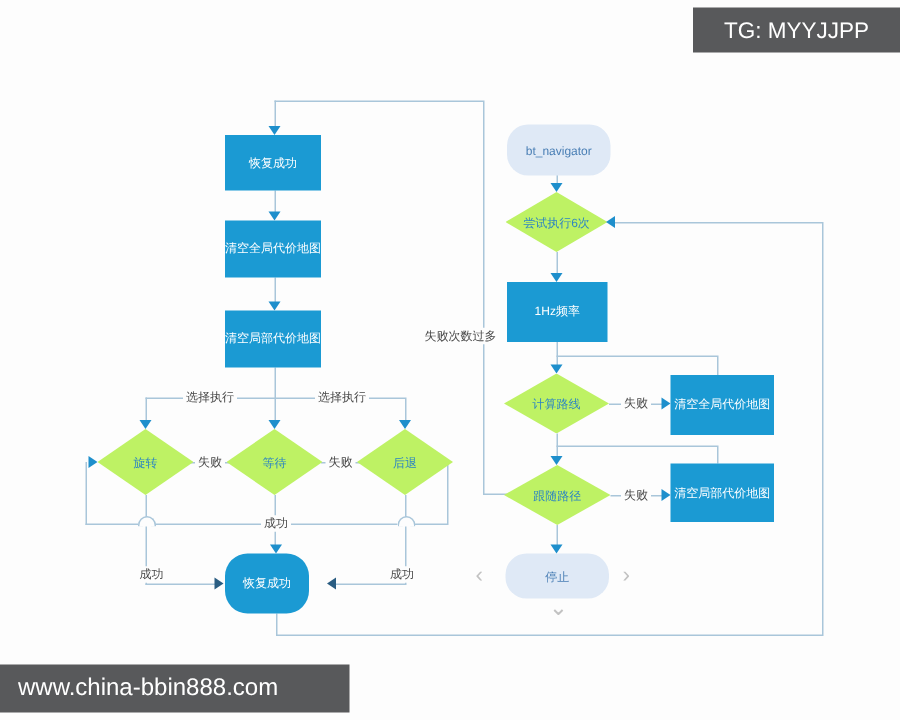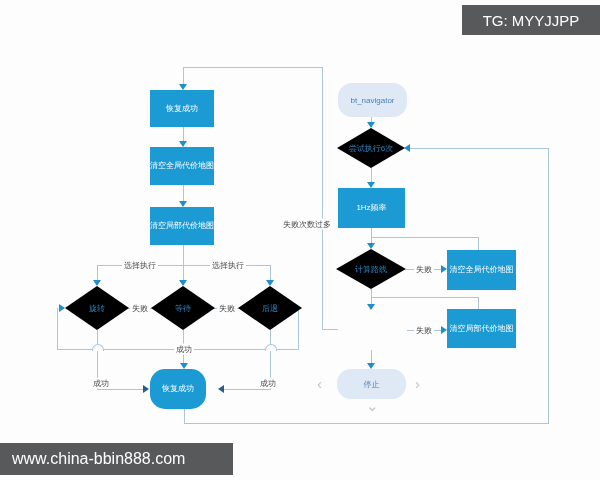--- a/index.html
+++ b/index.html
@@ -1,21 +1,21 @@
 <!DOCTYPE html>
 <html><head>
 <meta charset="utf-8">
 <style>
   html,body{margin:0;padding:0;}
   body{width:600px;height:480px;background:#fdfdfd;font-family:"Liberation Sans","DejaVu Sans",sans-serif;}
   #canvas{position:relative;width:600px;height:480px;background:#fdfdfd;overflow:hidden;}
 
   .box{position:absolute;background:#1b9ad3;color:#ffffff;display:flex;align-items:center;justify-content:center;
        text-align:center;font-size:8px;line-height:1.2;z-index:4;}
-  .diamond{position:absolute;background:#000000;color:#2e86c1;display:flex;align-items:center;justify-content:center;
+  .diamond{position:absolute;background:#bef264;color:#2e86c1;display:flex;align-items:center;justify-content:center;
        text-align:center;font-size:8px;clip-path:polygon(50% 0,100% 50%,50% 100%,0 50%);z-index:4;}
   .pill{position:absolute;background:#dfe9f6;color:#4a7fb5;display:flex;align-items:center;justify-content:center;
        font-size:8px;border-radius:14px;z-index:4;}
 
   .hl{position:absolute;height:1px;background:#a9c6da;z-index:1;}
   .vl{position:absolute;width:1px;background:#a9c6da;z-index:1;}
   .hop{position:absolute;width:10px;height:6px;border:1px solid #a9c6da;border-bottom:none;
        border-radius:10px 10px 0 0;background:#fdfdfd;z-index:2;}
 
   .lbl{position:absolute;font-size:8px;color:#4a4a4a;background:#fdfdfd;padding:0 2px;z-index:3;
@@ -108,20 +108,21 @@
   <div class="box" style="left:150px;top:207px;width:64px;height:38px;">清空局部代价地图</div>
   <div class="diamond" style="left:65px;top:286px;width:64px;height:44px;">旋转</div>
   <div class="diamond" style="left:151px;top:286px;width:64px;height:44px;">等待</div>
   <div class="diamond" style="left:238px;top:286px;width:64px;height:44px;">后退</div>
   <div class="box" style="left:150px;top:369px;width:56px;height:40px;border-radius:15px;">恢复成功</div>
 
   <div class="pill" style="left:338px;top:83px;width:69px;height:34px;">bt_navigator</div>
   <div class="diamond" style="left:337px;top:128px;width:68px;height:40px;">尝试执行6次</div>
   <div class="box" style="left:338px;top:188px;width:67px;height:40px;">1Hz频率</div>
   <div class="diamond" style="left:336px;top:249px;width:70px;height:40px;">计算路线</div>
+  <div class="diamond" style="left:336px;top:310px;width:71px;height:40px;">跟随路径</div>
   <div class="pill" style="left:337px;top:369px;width:69px;height:30px;">停止</div>
   <div class="box" style="left:447px;top:250px;width:69px;height:40px;">清空全局代价地图</div>
   <div class="box" style="left:447px;top:309px;width:69px;height:39px;">清空局部代价地图</div>
 
   <div class="lbl" style="left:140px;top:265px;">选择执行</div>
   <div class="lbl" style="left:228px;top:265px;">选择执行</div>
   <div class="lbl" style="left:140px;top:308px;">失败</div>
   <div class="lbl" style="left:227px;top:308px;">失败</div>
   <div class="lbl" style="left:184px;top:349px;">成功</div>
   <div class="lbl" style="left:101px;top:383px;">成功</div>

